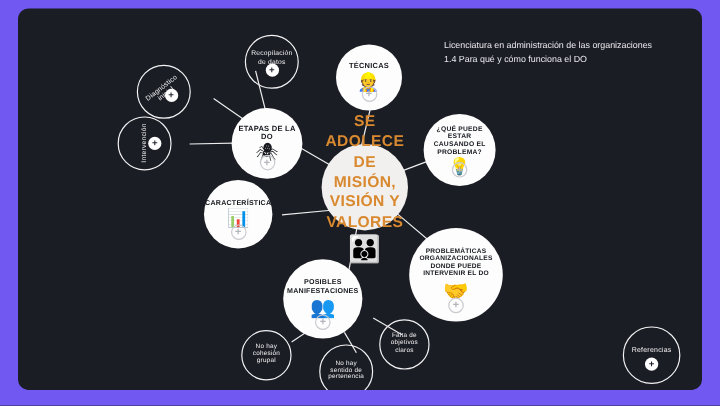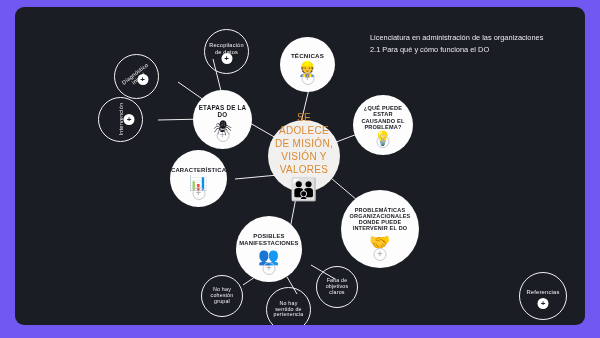--- a/index.html
+++ b/index.html
@@ -31,21 +31,21 @@
   .node.solid{background:#fdfdfd;color:#16181e;}
   
   .node.ghost{background:transparent;border:1px solid #f2f2f4;color:#f2f2f4;}
 
   .label{display:block;padding:0 3px;letter-spacing:.2px;}
   .solid .label{font-weight:bold;text-transform:none;}
   .ghost .label{font-weight:normal;}
 
   
   .node.hub{background:#f1f0ee;}
-  .hub .label{color:#d9892f;font-weight:normal;font-size:10px;line-height:1.3;letter-spacing:.3px;}
+  .hub .label{color:#d9892f;font-weight:bold;font-size:13px;line-height:1.3;letter-spacing:.3px;}
 
   
   .plus{
     position:absolute;bottom:7px;left:50%;transform:translateX(-50%);
     width:11px;height:11px;border-radius:50%;
     display:flex;align-items:center;justify-content:center;
     font-size:9px;line-height:1;font-weight:bold;
   }
   .solid .plus{border:1px solid #c9c9cf;color:#b4b4bc;background:transparent;}
   .ghost .plus{background:#ffffff;color:#1b1d24;border:none;font-size:8px;}
@@ -84,21 +84,21 @@
         <line x1="190" y1="112" x2="143" y2="113"></line>
 
         <line x1="252" y1="262" x2="228" y2="278"></line>
         <line x1="272" y1="270" x2="282" y2="287"></line>
         <line x1="296" y1="258" x2="320" y2="272"></line>
       </g>
     </svg>
 
     <div id="header">
       <div>Licenciatura en administración de las organizaciones</div>
-      <div>2.1 Para qué y cómo funciona el DO</div>
+      <div>1.4 Para qué y cómo funciona el DO</div>
     </div>
 
     <div class="node solid hub" style="left:253px;top:113px;width:72px;height:72px;">
       <span class="label">SE ADOLECE DE MISIÓN, VISIÓN Y VALORES</span>
       <span class="icon" style="font-size:22px;margin-top:3px;">👪</span>
     </div>
 
     <div class="node solid" style="left:178px;top:83px;width:59px;height:59px;">
       <span class="label" style="font-size:6.3px;">ETAPAS DE LA DO</span>
       <span class="icon" style="font-size:15px;margin-top:2px;">🕷</span>

